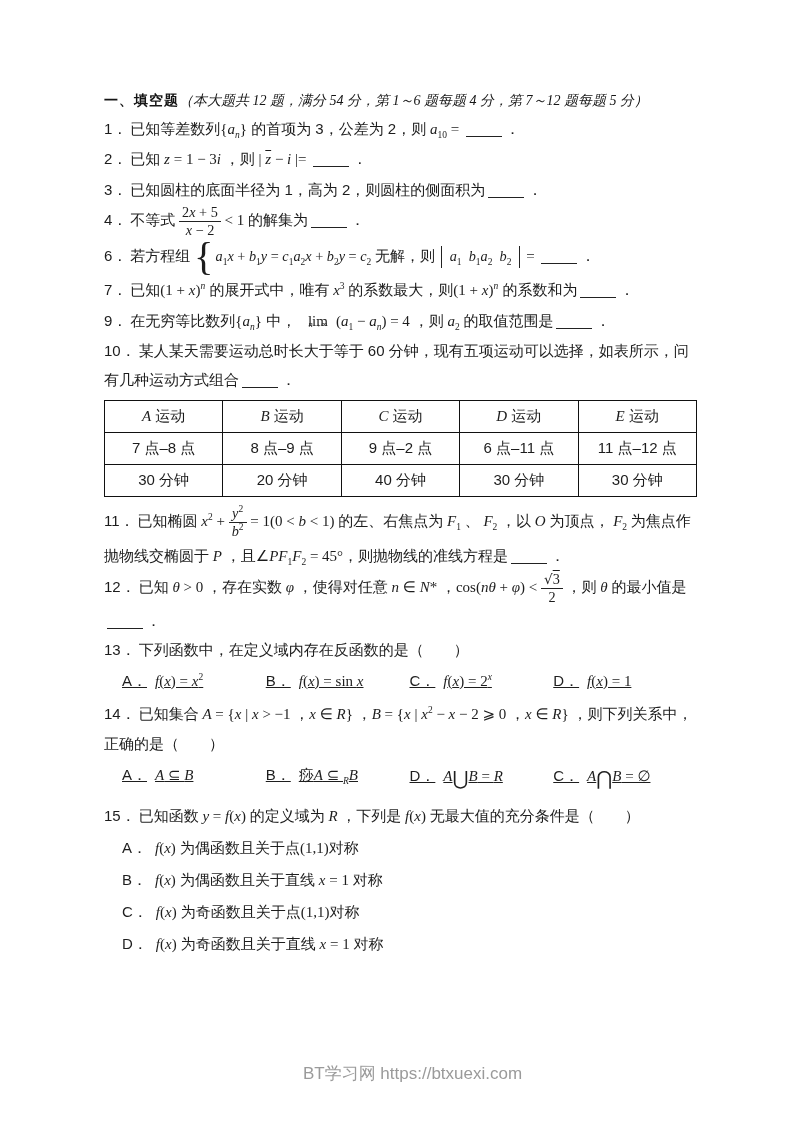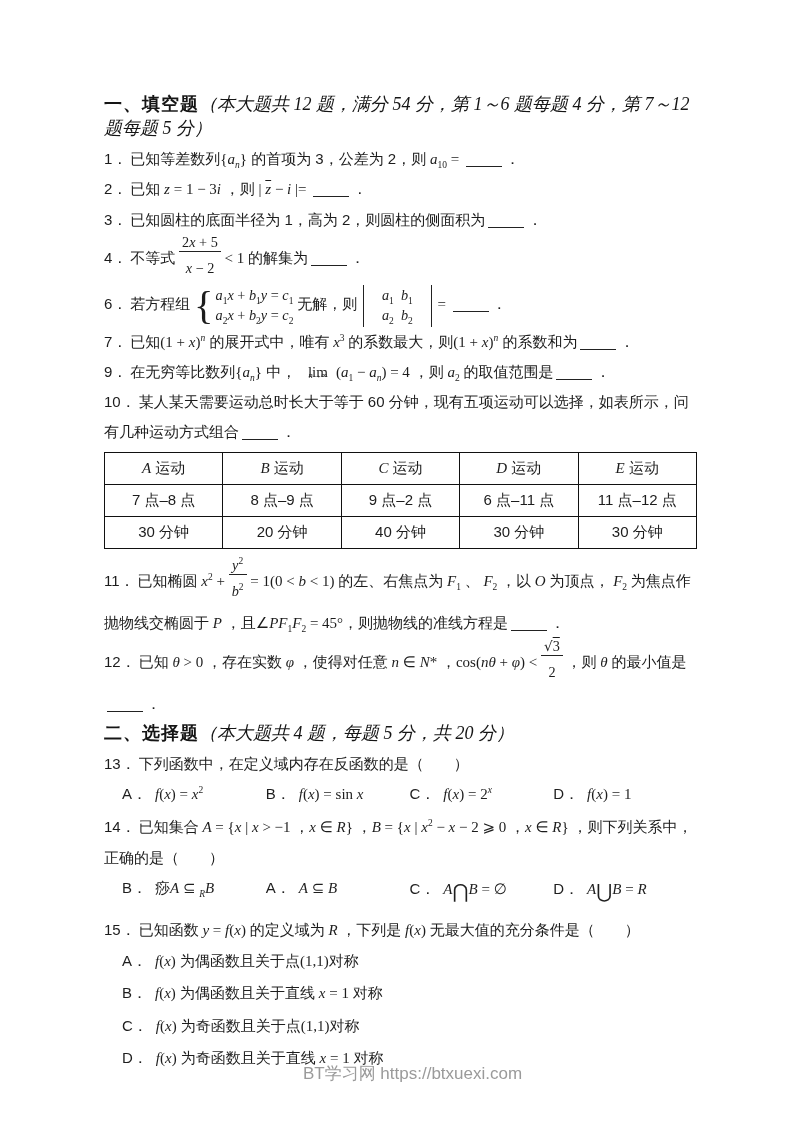--- a/index.html
+++ b/index.html
@@ -6,54 +6,54 @@
   body{
     width:793px;height:1122px;position:relative;overflow:hidden;
     background:#ffffff;color:#1e1e1e;
     font-family:"Liberation Sans",sans-serif;font-size:15px;
   }
   .content{padding:90px 96px 0 104px;}
   h1.title{
     font-size:23px;font-weight:bold;text-align:center;margin:0 0 14px 0;
     letter-spacing:1px;color:#151515;
   }
-  .sec{font-size:18px;margin:2px 0 4px 0;color:#151515;}
+  .sec{font-size:14px;margin:2px 0 4px 0;color:#151515;}
   .sec b{font-weight:bold;letter-spacing:1px;}
   .sec .kai{font-family:"Liberation Serif",serif;font-style:italic;}
   .q{line-height:1.95;margin:0;color:#1c1c1c;}
   .qn{margin-right:3px;}
   
   .m{font-family:"Liberation Serif",serif;}
   .m i{font-style:italic;font-weight:normal;}
   sub,sup{font-size:9.5px;line-height:0;}
   .ov{text-decoration:overline;}
   .rt{font-family:"DejaVu Sans",sans-serif;font-size:0.95em;}
   .blank{display:inline-block;width:36px;border-bottom:1.4px solid #222;height:1em;vertical-align:-3px;margin:0 3px;}
   .fr{display:inline-block;text-align:center;vertical-align:middle;line-height:1.2;font-size:0.95em;}
   .fr .fn{display:block;padding:0 3px;}
-  .fr .fd{display:block;border-top:1.2px solid #222;padding:8px 3px;}
+  .fr .fd{display:block;border-top:1.2px solid #222;padding:0 3px;}
   .cases{display:inline-flex;align-items:center;vertical-align:middle;}
   .cases .brace{font-size:2.7em;font-weight:300;line-height:0.9;margin-right:2px;font-family:"Liberation Serif",serif;}
-  .cst{display:inline-flex;flex-direction:column;text-align:left;line-height:1.4;font-size:0.95em;}
+  .cst{display:inline-flex;text-align:left;line-height:1.4;font-size:0.95em;}
   .det{display:inline-flex;vertical-align:middle;margin:0 2px;}
-  .det .dst{display:inline-flex;flex-direction:column;line-height:1.4;border-left:1.3px solid #222;border-right:1.3px solid #222;padding:1px 18px;font-size:0.95em;text-align:center;}
+  .det .dst{display:inline-flex;line-height:1.4;border-left:1.3px solid #222;border-right:1.3px solid #222;padding:1px 8px;font-size:0.95em;text-align:center;}
   .lim{display:inline-block;position:relative;margin:0 8px;}
   .lim .ls{position:absolute;left:50%;transform:translateX(-50%);top:1.05em;font-size:8.5px;white-space:nowrap;}
   .big{font-size:1.3em;vertical-align:-0.18em;font-family:"DejaVu Sans",sans-serif;}
   
   table.sched{width:100%;border-collapse:collapse;margin:6px 0 8px 0;table-layout:fixed;}
   table.sched th,table.sched td{
     border:1.6px solid #111;text-align:center;padding:3px 0;height:25px;
     font-weight:normal;font-size:15px;color:#1c1c1c;
   }
   table.sched th .m{font-size:15px;}
   
   .opts{margin:0 0 2px 0;}
   .opts .olb{margin-right:8px;}
-  .opts.row{display:flex;padding-left:18px;}
+  .opts.row{display:flex;padding-left:18px;text-decoration:underline;}
   .opts.row .opt{flex:1;line-height:2.1;}
   .opts.list .opt{padding-left:18px;line-height:2.15;}
   .footer{
     position:absolute;top:1062px;left:0;width:100%;text-align:center;
     color:#9a9a9a;font-size:17px;transform:translateX(16px);
   }
 </style>
 </head>
 <body>
 
@@ -111,38 +111,35 @@
           <td>30 分钟</td>
         </tr>
       </tbody>
   </table>
 
   <div>
       <div class="q"><span class="qn">11．</span>已知椭圆<span class="m"> <i>x</i><sup>2</sup> + <span class="fr"><span class="fn"><i>y</i><sup>2</sup></span><span class="fd"><i>b</i><sup>2</sup></span></span> = 1(0 &lt; <i>b</i> &lt; 1) </span>的左、右焦点为<span class="m"> <i>F</i><sub>1</sub> </span>、<span class="m"> <i>F</i><sub>2</sub> </span>，以<span class="m"> <i>O</i> </span>为顶点，<span class="m"> <i>F</i><sub>2</sub> </span>为焦点作抛物线交椭圆于<span class="m"> <i>P</i> </span>，且<span class="m">∠<i>PF</i><sub>1</sub><i>F</i><sub>2</sub> = 45°</span>，则抛物线的准线方程是<span class="blank"></span>．</div>
       <div class="q"><span class="qn">12．</span>已知<span class="m"> <i>θ</i> &gt; 0 </span>，存在实数<span class="m"> <i>φ</i> </span>，使得对任意<span class="m"> <i>n</i> ∈ <i>N</i>* </span>，<span class="m">cos(<i>nθ</i> + <i>φ</i>) &lt; <span class="fr"><span class="fn"><span class="rt">√</span><span class="ov">3</span></span><span class="fd">2</span></span> </span>，则<span class="m"> <i>θ</i> </span>的最小值是<span class="blank"></span>．</div>
     </div>
 
-  <div class="sec">
-    <b>二、选择题</b><span class="kai">（本大题共 4 题，每题 5 分，共 20 分）</span>
-  </div>
 
   <div>
       <div class="q"><span class="qn">13．</span>下列函数中，在定义域内存在反函数的是（　　）</div>
       <div class="opts row">
         <div class="opt"><span class="olb">A．</span><span class="m"><i>f</i>(<i>x</i>) = <i>x</i><sup>2</sup></span></div>
         <div class="opt"><span class="olb">B．</span><span class="m"><i>f</i>(<i>x</i>) = sin <i>x</i></span></div>
         <div class="opt"><span class="olb">C．</span><span class="m"><i>f</i>(<i>x</i>) = 2<sup><i>x</i></sup></span></div>
         <div class="opt"><span class="olb">D．</span><span class="m"><i>f</i>(<i>x</i>) = 1</span></div>
       </div>
       <div class="q"><span class="qn">14．</span>已知集合<span class="m"> <i>A</i> = {<i>x</i> | <i>x</i> &gt; −1 ，<i>x</i> ∈ <i>R</i>} </span>，<span class="m"><i>B</i> = {<i>x</i> | <i>x</i><sup>2</sup> − <i>x</i> − 2 ⩾ 0 ，<i>x</i> ∈ <i>R</i>} </span>，则下列关系中，正确的是（　　）</div>
       <div class="opts row">
+        <div class="opt"><span class="olb">A．</span><span class="m"><i>A</i> ⊆ <i>B</i></span></div>
         <div class="opt"><span class="olb">B．</span><span class="m">痧<i>A</i> ⊆ <sub><i>R</i></sub><i>B</i></span></div>
-        <div class="opt"><span class="olb">A．</span><span class="m"><i>A</i> ⊆ <i>B</i></span></div>
+        <div class="opt"><span class="olb">D．</span><span class="m"><i>A</i><span class="big">⋃</span><i>B</i> = <i>R</i></span></div>
         <div class="opt"><span class="olb">C．</span><span class="m"><i>A</i><span class="big">⋂</span><i>B</i> = ∅</span></div>
-        <div class="opt"><span class="olb">D．</span><span class="m"><i>A</i><span class="big">⋃</span><i>B</i> = <i>R</i></span></div>
       </div>
       <div class="q"><span class="qn">15．</span>已知函数<span class="m"> <i>y</i> = <i>f</i>(<i>x</i>) </span>的定义域为<span class="m"> <i>R</i> </span>，下列是<span class="m"> <i>f</i>(<i>x</i>) </span>无最大值的充分条件是（　　）</div>
       <div class="opts list">
         <div class="opt"><span class="olb">A．</span><span class="m"><i>f</i>(<i>x</i>)</span> 为偶函数且关于点<span class="m">(1,1)</span>对称</div>
         <div class="opt"><span class="olb">B．</span><span class="m"><i>f</i>(<i>x</i>)</span> 为偶函数且关于直线<span class="m"> <i>x</i> = 1 </span>对称</div>
         <div class="opt"><span class="olb">C．</span><span class="m"><i>f</i>(<i>x</i>)</span> 为奇函数且关于点<span class="m">(1,1)</span>对称</div>
         <div class="opt"><span class="olb">D．</span><span class="m"><i>f</i>(<i>x</i>)</span> 为奇函数且关于直线<span class="m"> <i>x</i> = 1 </span>对称</div>
       </div>
     </div>
 </div>

